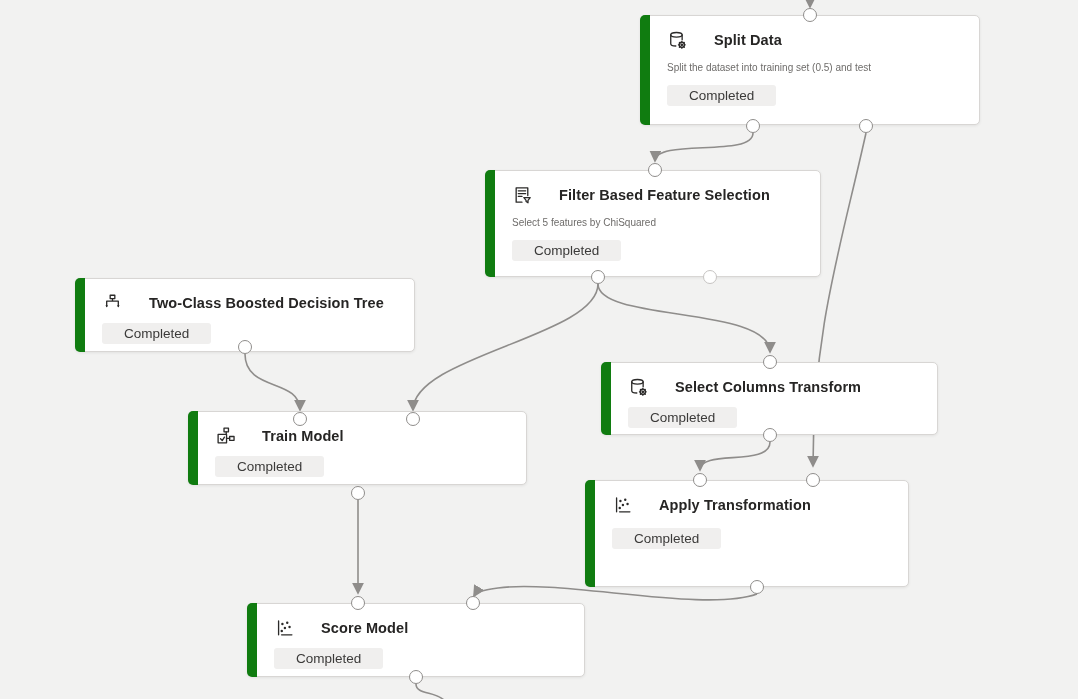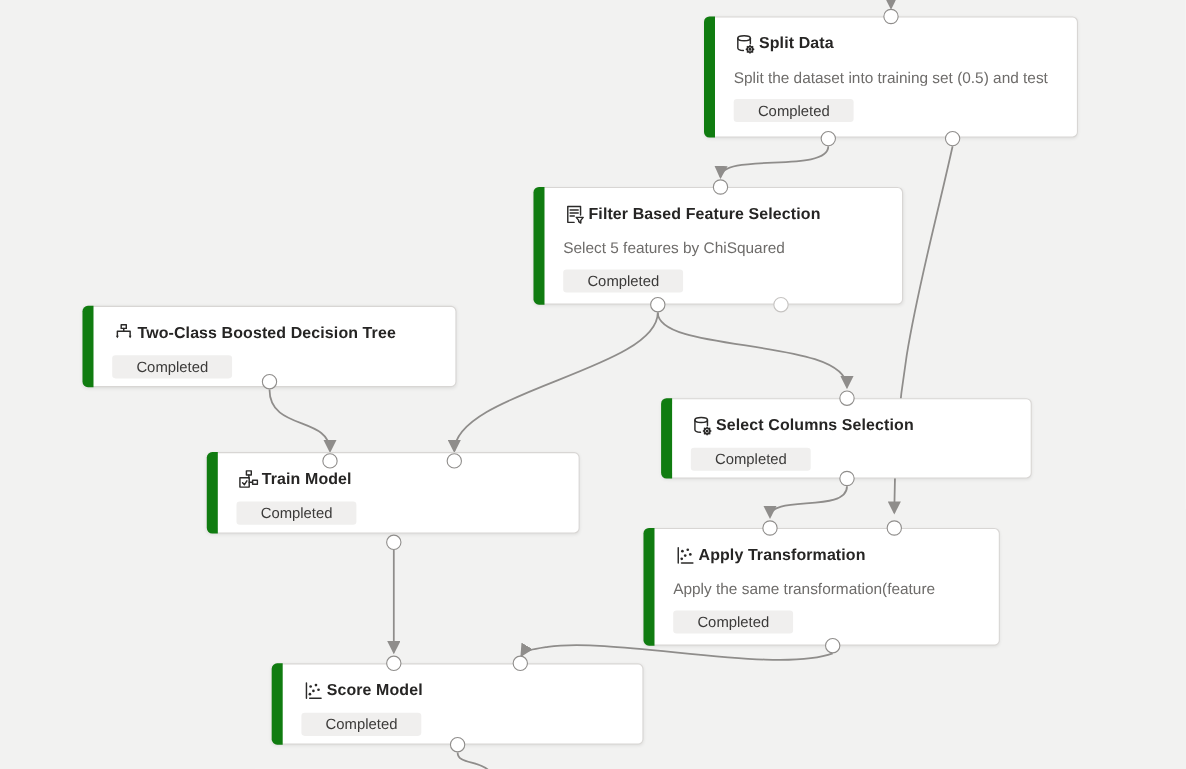--- a/index.html
+++ b/index.html
@@ -5,24 +5,24 @@
   html,body{margin:0;padding:0;}
   body{font-family:"Liberation Sans", sans-serif;}
   #canvas{position:relative;width:1078px;height:699px;background:#f2f2f1;overflow:hidden;}
   #edge-layer{position:absolute;left:0;top:0;z-index:1;}
   .edge{fill:none;stroke:#8f8d8b;stroke-width:1.6;}
   .node{position:absolute;z-index:2;background:#ffffff;border:1px solid #d8d6d4;border-radius:5px;
         box-shadow:0 1px 3px rgba(0,0,0,0.07);box-sizing:border-box;cursor:pointer;}
   .bar{position:absolute;left:-1px;top:-1px;bottom:-1px;width:10px;background:#107C10;
        border-radius:5px 0 0 5px;}
   .content{padding:13px 16px 0 26px;}
-  .hdr{display:flex;align-items:center;gap:3px;height:22px;}
+  .hdr{display:flex;align-items:center;gap:27px;height:22px;}
   .icon{width:20px;height:20px;flex:0 0 auto;display:flex;align-items:center;justify-content:center;}
   .title{font-size:14.5px;font-weight:700;color:#262524;letter-spacing:.1px;white-space:nowrap;}
-  .desc{margin-top:11px;font-size:14px;color:#6e6c6a;white-space:nowrap;overflow:hidden;}
+  .desc{margin-top:11px;font-size:10px;color:#6e6c6a;white-space:nowrap;overflow:hidden;}
   .badge{display:inline-block;margin-top:12px;background:#f0efee;color:#3b3a39;font-size:13.5px;
          padding:3px 22px;border-radius:3px;}
   .node.short .badge{margin-top:9px;}
   .port{position:absolute;z-index:3;width:12px;height:12px;background:#ffffff;
         border:1.6px solid #8f8d8b;border-radius:50%;transform:translate(-50%,-50%);cursor:crosshair;}
   .port.dim{border-color:#c6c4c2;}
   svg.ni{stroke:#2b2a29;fill:none;stroke-width:1.25;stroke-linecap:round;stroke-linejoin:round;}
 </style>
 </head>
 <body>
@@ -111,21 +111,21 @@
         <span class="icon">
           <svg class="ni" width="19" height="19" viewBox="0 0 18 18">
             <ellipse cx="8" cy="3.6" rx="5.4" ry="2.2"></ellipse>
             <path d="M2.6 3.6 V12 C2.6 13.2 4.7 14.1 7.4 14.2"></path>
             <path d="M13.4 3.6 V8.3"></path>
             <circle cx="13.1" cy="13.1" r="2.5"></circle>
             <circle cx="13.1" cy="13.1" r="0.7"></circle>
             <path d="M13.1 9.9 v1 M13.1 15.3 v1 M9.9 13.1 h1 M15.3 13.1 h1 M10.8 10.8 l.7.7 M14.7 14.7 l.7.7 M15.4 10.8 l-.7.7 M11.5 14.7 l-.7.7"></path>
           </svg>
         </span>
-        <span class="title">Select Columns Selection</span>
+        <span class="title">Select Columns Transform</span>
       </div>
       <span class="badge">Completed</span>
     </div>
   </div>
 
   <div class="node short" style="left:188px;top:411px;width:339px;height:74px">
     <div class="bar"></div>
     <div class="content">
       <div class="hdr">
         <span class="icon">
@@ -153,21 +153,20 @@
             <path d="M6.2 15 H16"></path>
             <circle cx="7" cy="4.8" r="1.15" fill="#2b2a29" stroke="none"></circle>
             <circle cx="11.6" cy="3.6" r="1.15" fill="#2b2a29" stroke="none"></circle>
             <circle cx="9.4" cy="8.6" r="1.15" fill="#2b2a29" stroke="none"></circle>
             <circle cx="13.8" cy="7.6" r="1.15" fill="#2b2a29" stroke="none"></circle>
             <circle cx="6.4" cy="11.4" r="1.15" fill="#2b2a29" stroke="none"></circle>
           </svg>
         </span>
         <span class="title">Apply Transformation</span>
       </div>
-      <div class="desc">Apply the same transformation(feature</div>
       <span class="badge">Completed</span>
     </div>
   </div>
 
   <div class="node short" style="left:247px;top:603px;width:338px;height:74px">
     <div class="bar"></div>
     <div class="content">
       <div class="hdr">
         <span class="icon">
           <svg class="ni" width="19" height="19" viewBox="0 0 18 18">

